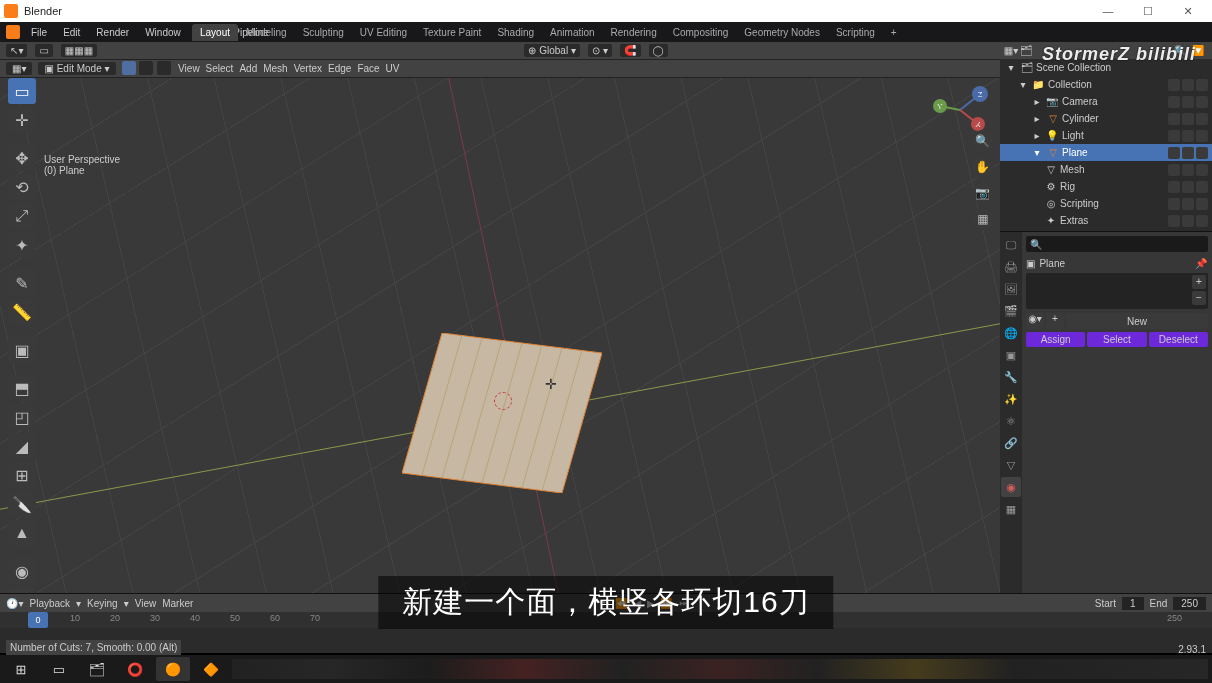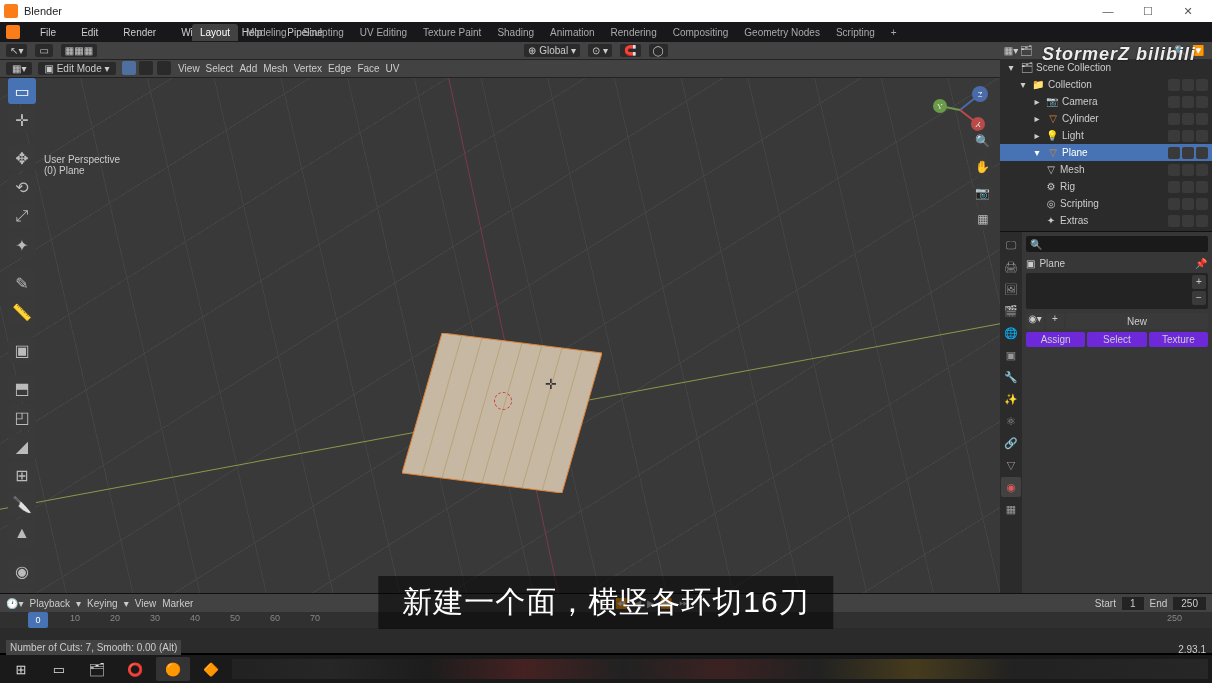--- a/index.html
+++ b/index.html
@@ -1,21 +1,21 @@
 <!DOCTYPE html>
 <html><head>
 <meta charset="utf-8">
 <style>
 * { margin: 0; padding: 0; box-sizing: border-box; font-family: -apple-system, "Segoe UI", Arial, sans-serif; user-select: none; }
 body { width: 1212px; height: 683px; background: #000; overflow: hidden; position: relative; }
 .titlebar { height: 22px; background: #fff; display: flex; align-items: center; padding: 0 4px; font-size: 11px; color: #222; }
 .titlebar .logo { width: 14px; height: 14px; background: #fa7d19; border-radius: 2px; margin-right: 6px; }
 .titlebar .spacer { flex: 1; }
 .titlebar .winbtn { width: 40px; height: 22px; display: flex; align-items: center; justify-content: center; color: #555; }
-.menubar { height: 20px; background: #18181a; display: flex; align-items: center; padding: 0 4px; font-size: 10px; color: #ccc; gap: 11px; }
+.menubar { height: 20px; background: #18181a; display: flex; align-items: center; padding: 0 4px; font-size: 10px; color: #ccc; gap: 2px; }
 .menubar .logo { width: 14px; height: 14px; background: #fa7d19; border-radius: 2px; margin-right: 2px; }
 .menubar .item { padding: 2px 7px; }
 .topstrip { position: absolute; top: 22px; left:0; right:0; height: 20px; background:#18181a; display:flex; align-items:center; }
 .topstrip .tabs { position:absolute; left: 192px; display:flex; font-size:10px; color:#aaa; }
 .topstrip .tabs .t { padding: 3px 8px; }
 .topstrip .tabs .t.active { background:#424242; color:#fff; border-radius:3px 3px 0 0; }
 .topstrip .right { position:absolute; right:4px; display:flex; gap:8px; font-size:10px; color:#ccc; align-items:center; }
 .toolrow { position:absolute; top: 42px; left:0; right:0; height:18px; background:#424242; border-bottom:1px solid #222; display:flex; align-items:center; padding: 0 6px; font-size:10px; color:#ccc; gap:8px; }
 .toolrow .box { background:#2a2a2a; padding:1px 4px; border-radius:2px; }
 .toolrow .spacer { flex:1; }
@@ -378,21 +378,21 @@
         <div class="plus" style="top:18px">−</div>
       </div>
       <div style="display:flex; gap:2px; margin-bottom:3px;">
         <span style="width:18px;height:16px;background:#3a3a3a;border-radius:2px;text-align:center">◉▾</span>
         <span style="width:18px;height:16px;background:#3a3a3a;border-radius:2px;text-align:center">+</span>
         <div class="newbtn" style="flex:1;margin:0">New</div>
       </div>
       <div class="btnrow">
         <div class="b">Assign</div>
         <div class="b">Select</div>
-        <div class="b">Texture</div>
+        <div class="b">Deselect</div>
       </div>
     </div>
   </div>
 </div>
 
 <div class="timeline">
   <div class="hdr">
     <span>🕐▾</span>
     <span>Playback</span>▾
     <span>Keying</span>▾

